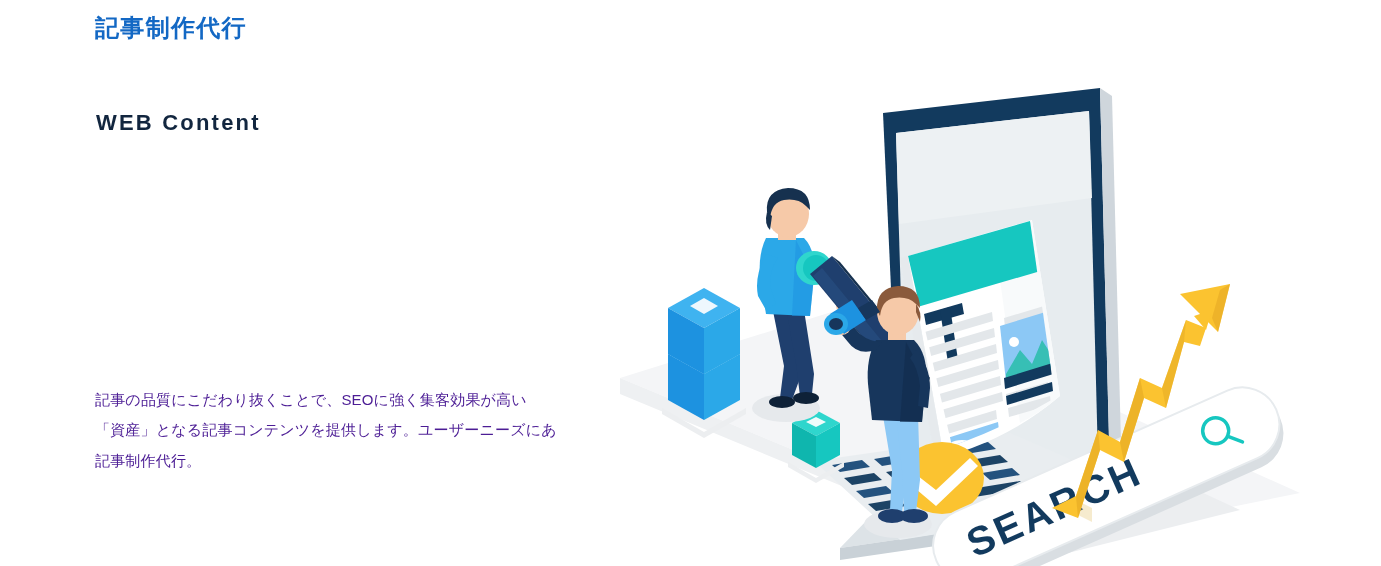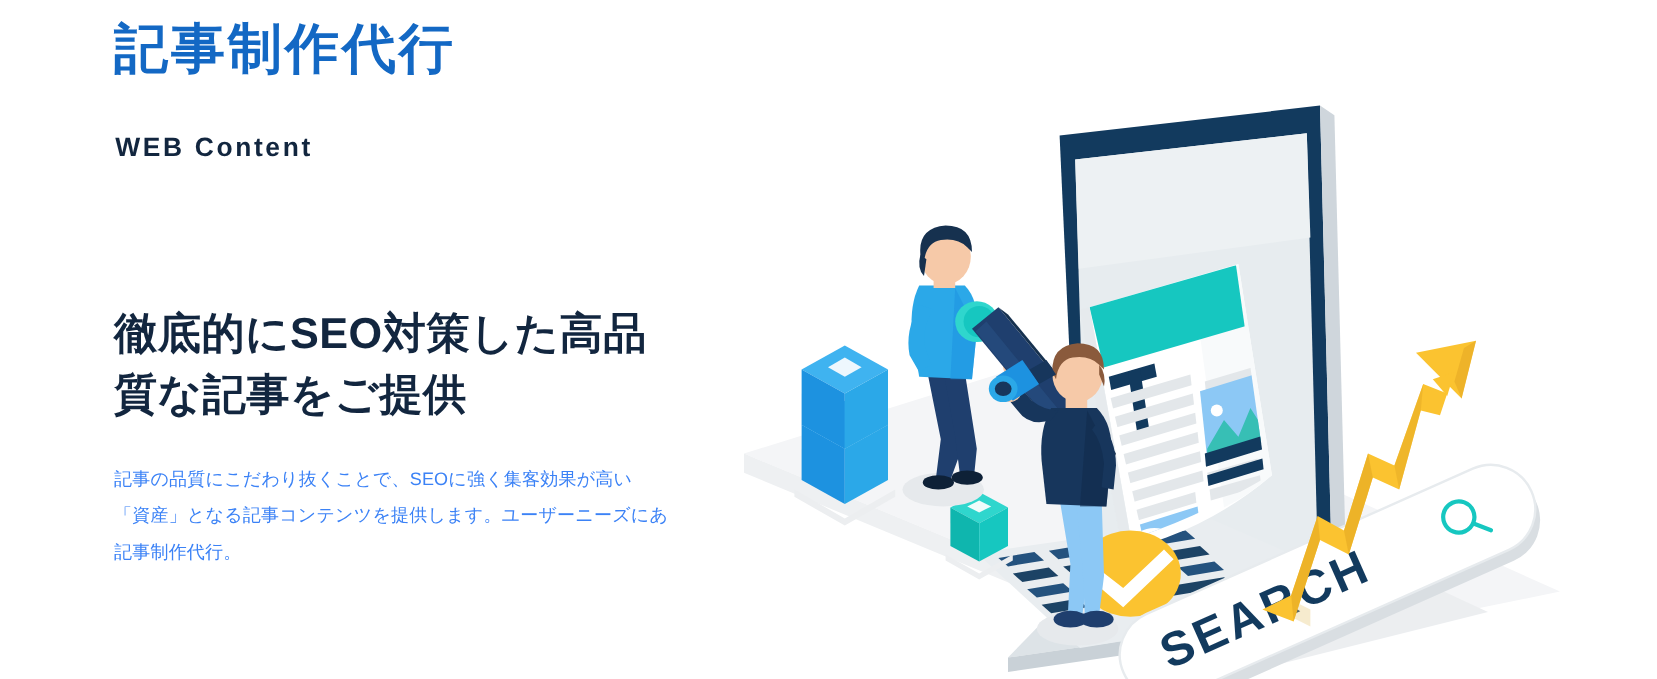--- a/index.html
+++ b/index.html
@@ -27,21 +27,21 @@
     position: absolute;
     left: 95px;
     top: 0;
     width: 520px;
     height: 566px;
   }
   .eyebrow {
     position: absolute;
     left: 0;
     top: 14px;
-    font-size: 45px;
+    font-size: 24px;
     font-weight: 700;
     letter-spacing: 0.055em;
     color: #1368c4;
     line-height: 1.2;
     white-space: nowrap;
   }
   .sub-eyebrow {
     position: absolute;
     left: 1px;
     top: 82px;
@@ -65,21 +65,21 @@
     line-height: 1.42;
   }
   .headline .ln { display: block; }
   .body-copy {
     position: absolute;
     left: 0;
     top: 370px;
     width: 505px;
     font-size: 15px;
     font-weight: 400;
-    color: #3b82f6;
+    color: #4c1d95;
     line-height: 2.02;
     letter-spacing: 0.012em;
   }
   .body-copy .ln { display: block; }
 
   
   .illus {
     position: absolute;
     left: 600px;
     top: 78px;
@@ -92,24 +92,20 @@
 <body>
 
 <div class="page">
 
   <div class="text-col">
 
     <div class="eyebrow">記事制作代行</div>
 
     <div class="sub-eyebrow">WEB Content</div>
 
-    <h1 class="headline">
-      <span class="ln">徹底的にSEO対策した高品</span>
-      <span class="ln">質な記事をご提供</span>
-    </h1>
 
     <p class="body-copy">
       <span class="ln">記事の品質にこだわり抜くことで、SEOに強く集客効果が高い</span>
       <span class="ln">「資産」となる記事コンテンツを提供します。ユーザーニーズにあ</span>
       <span class="ln">記事制作代行。</span>
     </p>
 
   </div>
 
   <div class="illus">

